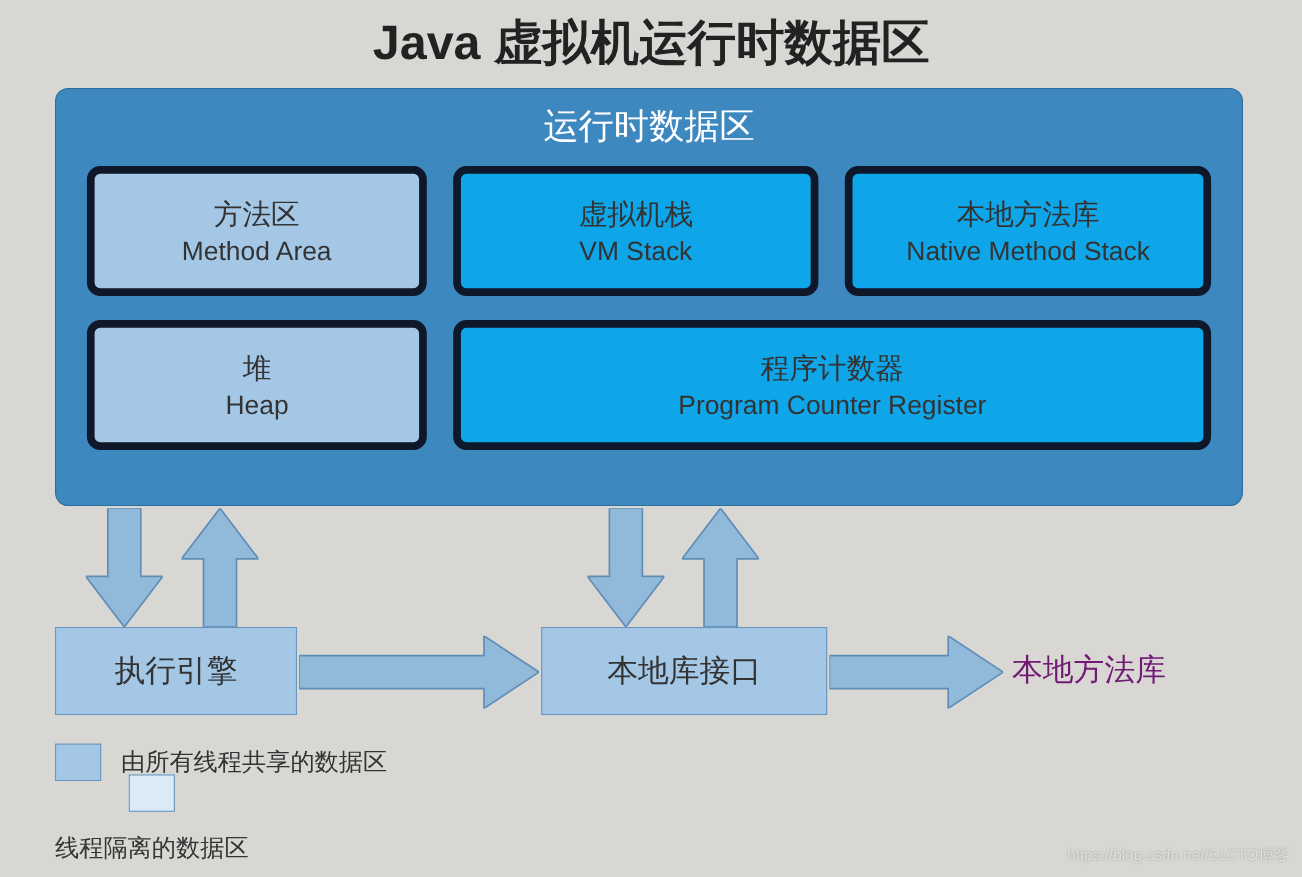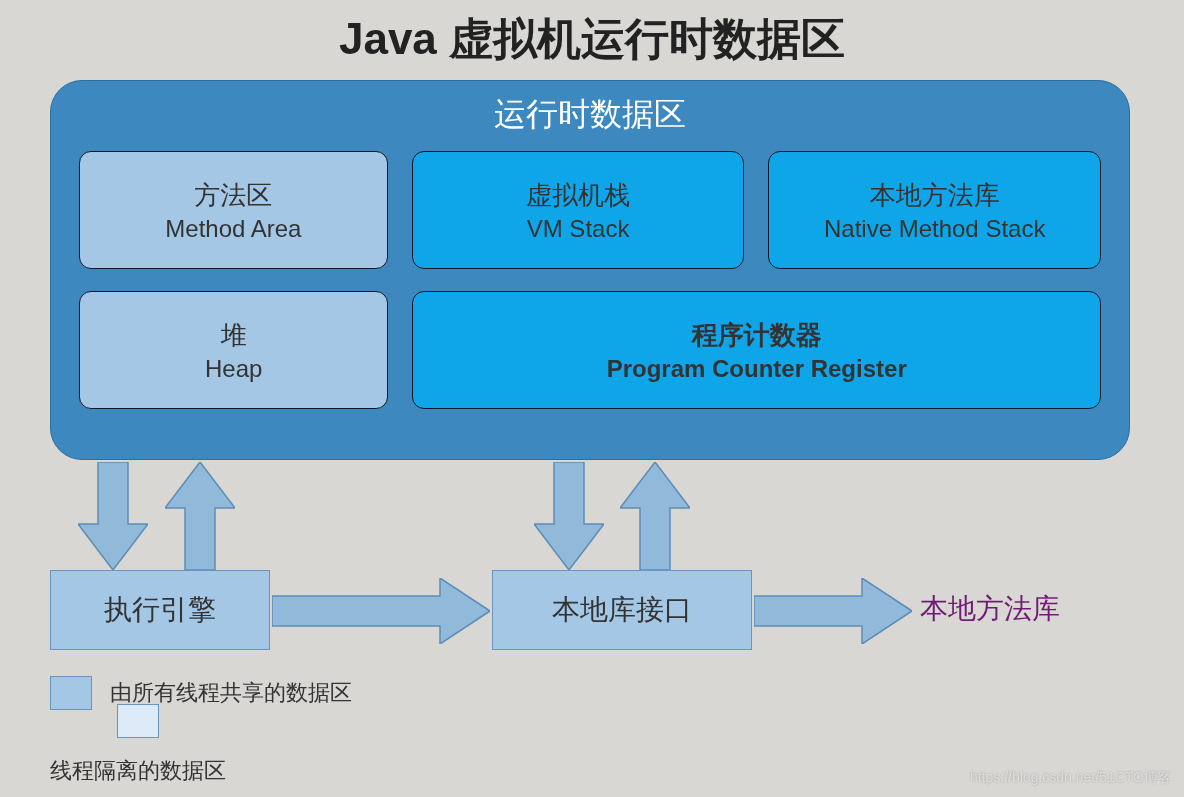--- a/index.html
+++ b/index.html
@@ -19,47 +19,47 @@
     font-weight: 700;
   }
   .runtime-area {
     position: absolute;
     left: 50px;
     top: 80px;
     width: 1080px;
     height: 380px;
     background: #3e88c0;
     border: 1px solid #2c6ea0;
-    border-radius: 32px;
+    border-radius: 12px;
     padding: 12px 28px 24px 28px;
   }
   .runtime-title {
     color: #fff;
     text-align: center;
     font-size: 32px;
     font-weight: 400;
     margin-bottom: 14px;
   }
   .row { display: flex; gap: 24px; margin-bottom: 22px; }
   .cell {
     border-radius: 12px;
-    border: 1px solid #0f172a;
+    border: 7px solid #0f172a;
     display: flex;
     flex-direction: column;
     align-items: center;
     justify-content: center;
     height: 118px;
     font-size: 26px;
     color: #333;
   }
   .shared { background: #a4c7e6; }
   .private { background: #0ea5e9; }
   .w1 { width: 310px; }
   .w2 { width: 334px; }
-  .w3 { width: 690px; font-weight: bold; }
+  .w3 { width: 690px; }
   .sub { font-size: 24px; margin-top: 2px; }
 
   .bottom-box {
     position: absolute;
     height: 80px;
     background: #a4c7e6;
     border: 1px solid #6a95bd;
     display: flex;
     align-items: center;
     justify-content: center;

